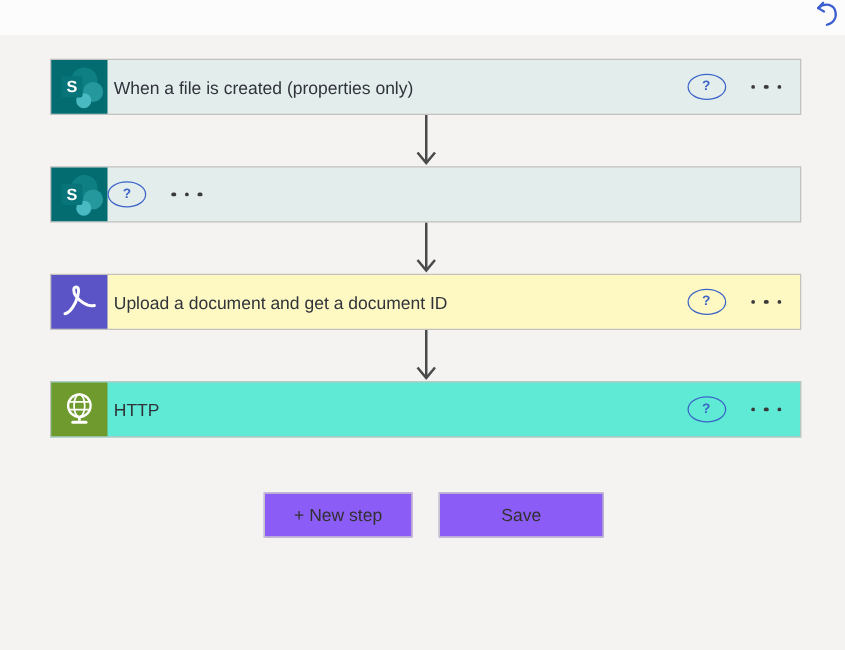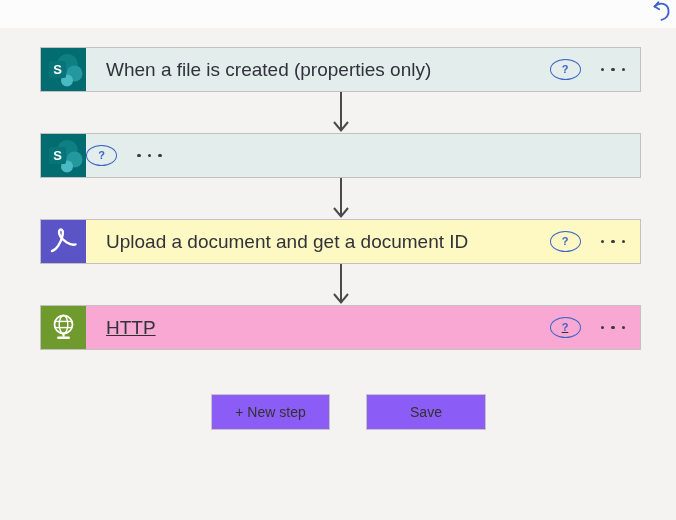--- a/index.html
+++ b/index.html
@@ -34,22 +34,22 @@
   .card-3 { top: 219px; }
   .card-4 { top: 305px; }
   .card-icon {
     width: 45px; min-width: 45px; height: 100%;
     display: flex; align-items: center; justify-content: center;
   }
   .card-icon svg { display: block; }
   .card-title {
     flex: 1;
     display: flex; align-items: center;
-    padding-left: 20px;
-    font-size: 19px;
+    padding-left: 5px;
+    font-size: 14px;
     color: #30333a;
     white-space: nowrap; overflow: hidden;
   }
   .card-actions {
     display: flex; align-items: center;
     padding-right: 13px;
     gap: 18px;
   }
   .help-icon {
     width: 17px; height: 17px;
@@ -86,21 +86,21 @@
     box-sizing: border-box;
     background: #8b5cf6;
     border: 1px solid #c8c6c4;
     font-family: "Liberation Sans", sans-serif;
     font-size: 14px;
     color: #323130;
     display: flex; align-items: center; justify-content: center;
     cursor: pointer;
   }
   .new-step-btn { left: 211px; width: 119px; }
-  .save-btn { left: 366px; width: 120px; }
+  .save-btn { left: 351px; width: 132px; }
 </style>
 </head>
 <body>
 
 <div class="top-band"></div>
 
 <button class="undo-btn" title="">
   <svg width="22" height="24" viewBox="0 0 22 24" fill="none">
     <path d="M4.5 6.5 C 10 1.5 17.5 3.5 18.5 10 C 19.3 15 16 19 11.5 19.8" stroke="#3b5fce" stroke-width="1.8" fill="none" stroke-linecap="round"></path>
     <polyline points="8.5,2.2 4.5,6.5 9.2,9.2" stroke="#3b5fce" stroke-width="1.8" fill="none" stroke-linecap="round" stroke-linejoin="round"></polyline>
@@ -179,21 +179,21 @@
   </div>
 </div>
 
 <div class="connector-arrow arrow-3">
   <svg width="18" height="41" viewBox="0 0 18 41">
     <line x1="9" y1="0" x2="9" y2="37" stroke="#4a4a4a" stroke-width="2"></line>
     <polyline points="2,30 9,38.5 16,30" stroke="#4a4a4a" stroke-width="2" fill="none" stroke-linejoin="miter"></polyline>
   </svg>
 </div>
 
-<div class="flow-card card-4" style="background-color: #f9a8d4; text-decoration: underline;">
+<div class="flow-card card-4" style="background-color: #5eead4;">
   <div class="card-icon" style="background-color: rgb(111, 154, 45);">
     <svg width="45" height="45" viewBox="0 0 45 45">
       <circle cx="22.5" cy="19.5" r="9" stroke="#ffffff" stroke-width="1.8" fill="none"></circle>
       <ellipse cx="22.5" cy="19.5" rx="4.3" ry="9" stroke="#ffffff" stroke-width="1.4" fill="none"></ellipse>
       <line x1="14" y1="16.4" x2="31" y2="16.4" stroke="#ffffff" stroke-width="1.4"></line>
       <line x1="14" y1="22.6" x2="31" y2="22.6" stroke="#ffffff" stroke-width="1.4"></line>
       <rect x="21.4" y="28.4" width="2.2" height="3.2" fill="#ffffff"></rect>
       <rect x="16" y="31.6" width="13" height="2.4" rx="1.2" fill="#ffffff"></rect>
     </svg>
   </div>

